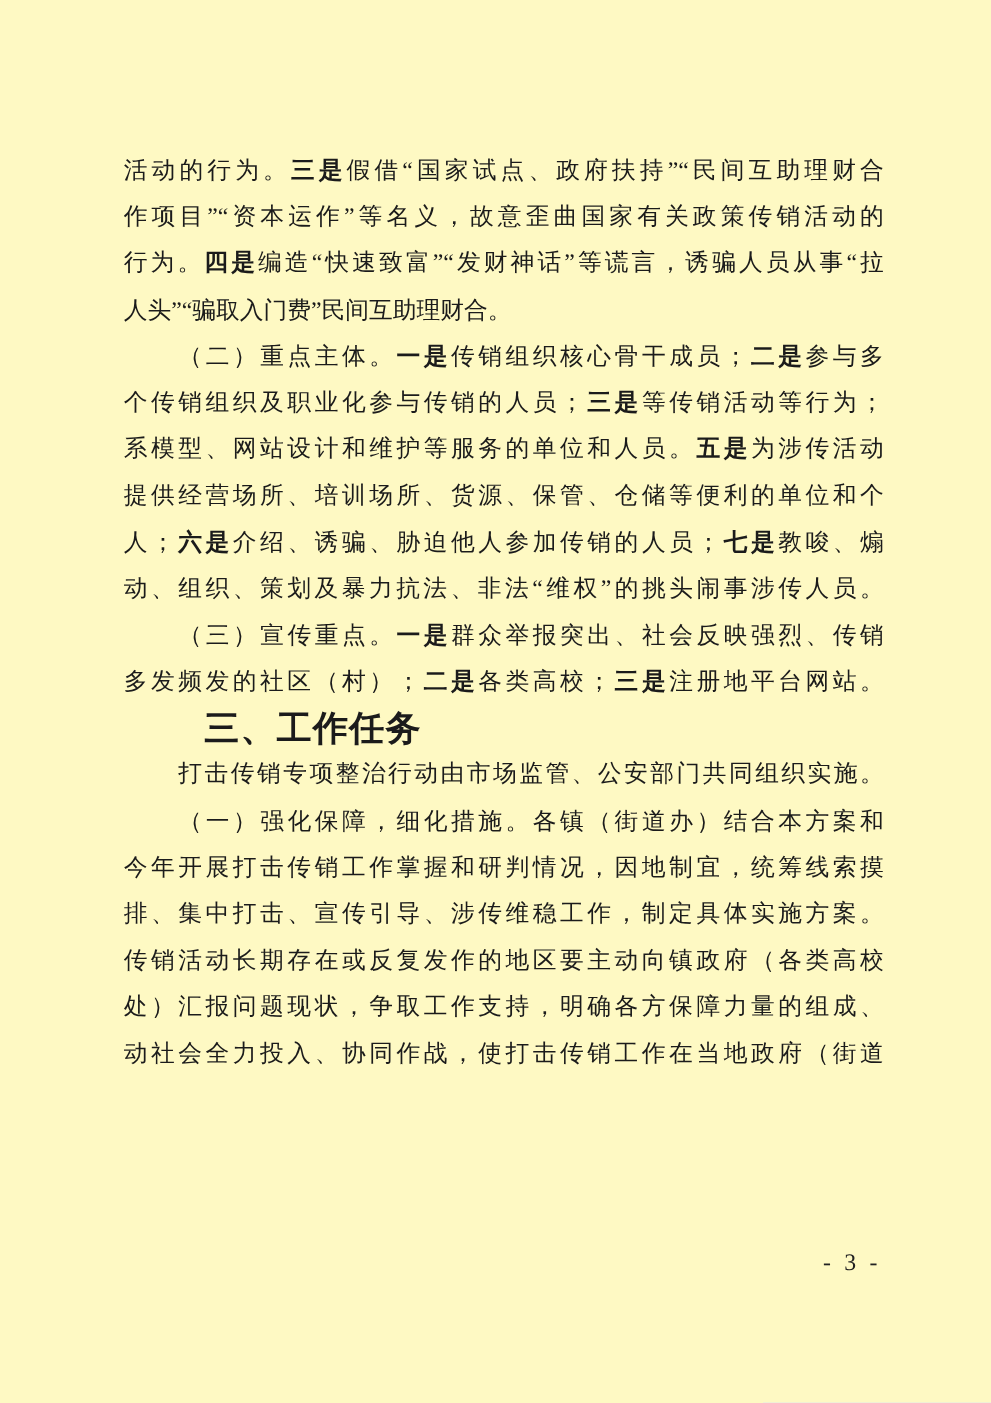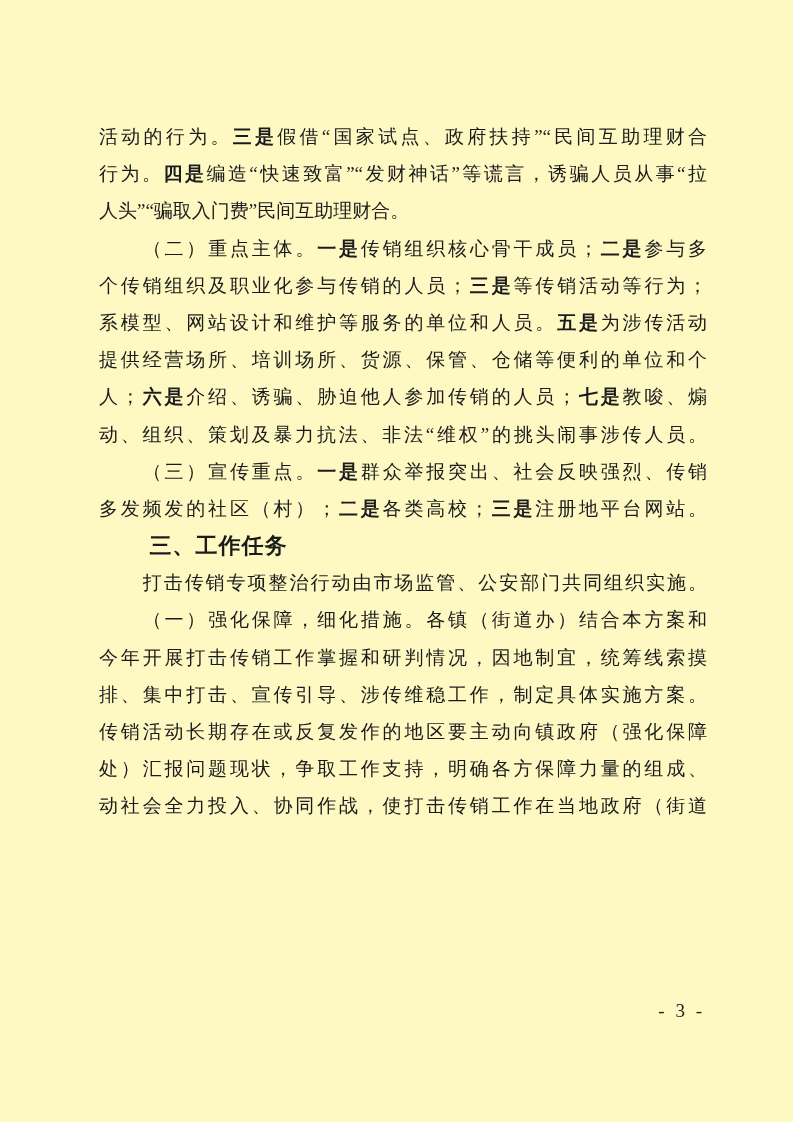--- a/index.html
+++ b/index.html
@@ -34,53 +34,54 @@
     text-align-last: justify;
   }
   .line.ind1 { text-indent: 2.3em; }
   .line .b {
     font-weight: bold;
     font-family: "Liberation Sans", "DejaVu Sans", sans-serif;
   }
   .line.heading {
     font-family: "Liberation Sans", "DejaVu Sans", sans-serif;
     font-weight: bold;
-    font-size: 22px;
+    font-size: 28px;
     letter-spacing: 1px;
   }
   .page-number {
     position: absolute;
     top: 1000px;
     left: 0;
     width: 705px;
     text-align: right;
     font-size: 19px;
     letter-spacing: 3px;
     color: #222222;
   }
 </style>
 </head>
 <body>
 
 <div class="page">
   <div class="text-block" id="text-block">
       <div class="line body fill"><span>活动的行为。</span><span class="b">三是</span><span>假借“国家试点、政府扶持”“民间互助理财合</span></div>
+      <div class="line body fill"><span>作项目”“资本运作”等名义，故意歪曲国家有关政策传销活动的</span></div>
       <div class="line body fill"><span>行为。</span><span class="b">四是</span><span>编造“快速致富”“发财神话”等谎言，诱骗人员从事“拉</span></div>
       <div class="line body"><span>人头”“骗取入门费”民间互助理财合。</span></div>
       <div class="line body fill ind1"><span>（二）重点主体。</span><span class="b">一是</span><span>传销组织核心骨干成员；</span><span class="b">二是</span><span>参与多</span></div>
       <div class="line body fill"><span>个传销组织及职业化参与传销的人员；</span><span class="b">三是</span><span>等传销活动等行为；</span></div>
       <div class="line body fill"><span>系模型、网站设计和维护等服务的单位和人员。</span><span class="b">五是</span><span>为涉传活动</span></div>
       <div class="line body fill"><span>提供经营场所、培训场所、货源、保管、仓储等便利的单位和个</span></div>
       <div class="line body fill"><span>人；</span><span class="b">六是</span><span>介绍、诱骗、胁迫他人参加传销的人员；</span><span class="b">七是</span><span>教唆、煽</span></div>
       <div class="line body fill"><span>动、组织、策划及暴力抗法、非法“维权”的挑头闹事涉传人员。</span></div>
       <div class="line body fill ind1"><span>（三）宣传重点。</span><span class="b">一是</span><span>群众举报突出、社会反映强烈、传销</span></div>
       <div class="line body fill"><span>多发频发的社区（村）；</span><span class="b">二是</span><span>各类高校；</span><span class="b">三是</span><span>注册地平台网站。</span></div>
       <div class="line heading ind1"><span>三、工作任务</span></div>
       <div class="line body fill ind1"><span>打击传销专项整治行动由市场监管、公安部门共同组织实施。</span></div>
       <div class="line body fill ind1"><span>（一）强化保障，细化措施。各镇（街道办）结合本方案和</span></div>
       <div class="line body fill"><span>今年开展打击传销工作掌握和研判情况，因地制宜，统筹线索摸</span></div>
       <div class="line body fill"><span>排、集中打击、宣传引导、涉传维稳工作，制定具体实施方案。</span></div>
-      <div class="line body fill"><span>传销活动长期存在或反复发作的地区要主动向镇政府（强化保障</span></div>
+      <div class="line body fill"><span>传销活动长期存在或反复发作的地区要主动向镇政府（各类高校</span></div>
       <div class="line body fill"><span>处）汇报问题现状，争取工作支持，明确各方保障力量的组成、</span></div>
       <div class="line body fill"><span>动社会全力投入、协同作战，使打击传销工作在当地政府（街道</span></div>
     </div>
   <div class="page-number">- 3 -</div>
 </div>
 
 </body></html>

